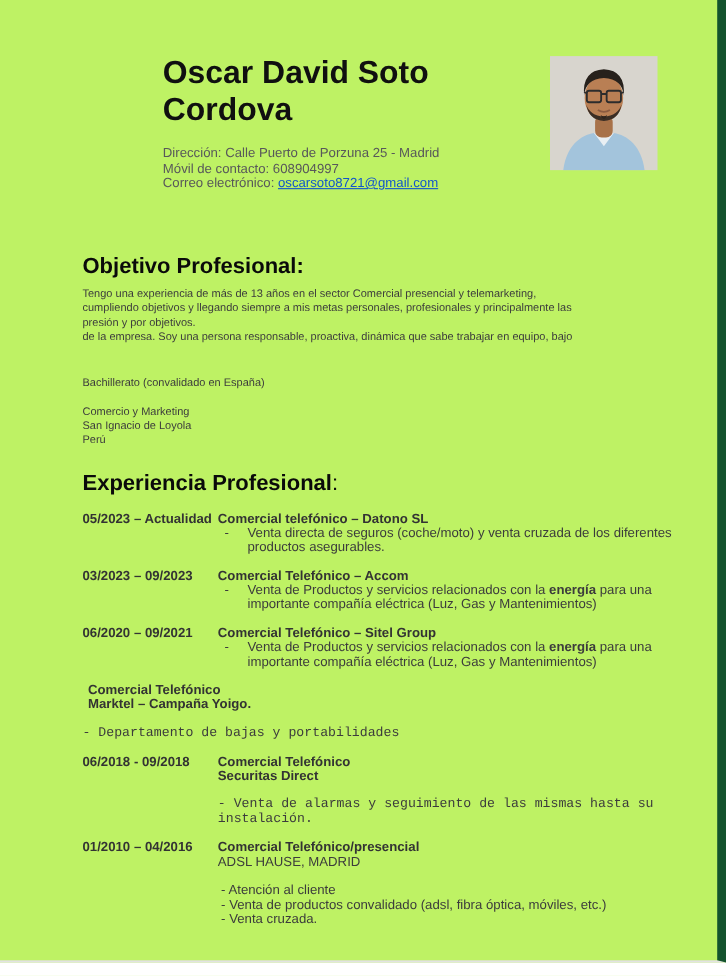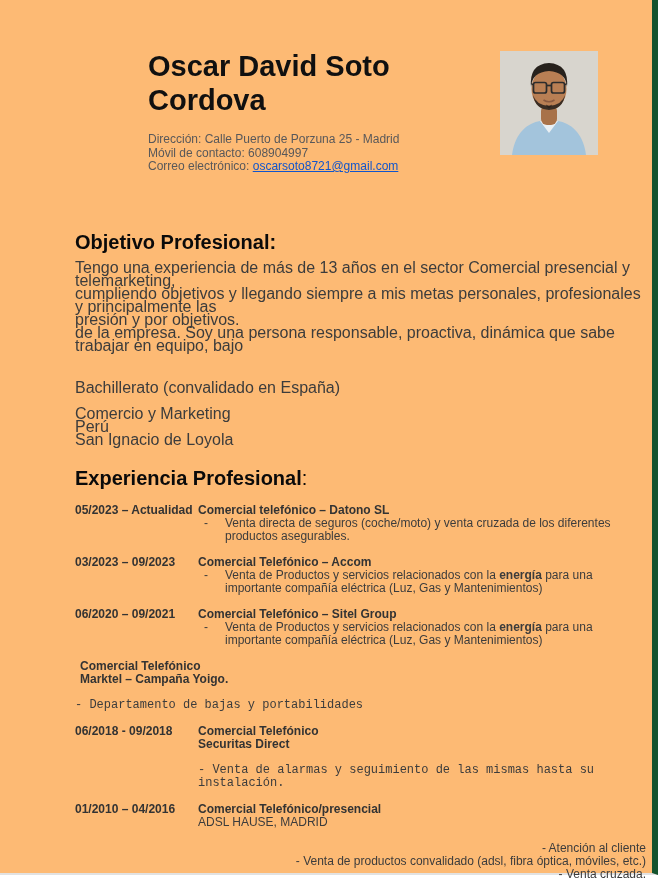--- a/index.html
+++ b/index.html
@@ -1,57 +1,57 @@
 <!DOCTYPE html>
 <html><head>
 <meta charset="utf-8">
 <style>
   html,body{margin:0;padding:0;background:#ffffff;}
   body{width:660px;height:887px;overflow:hidden;}
   .page{
     position:relative;
     width:652px;height:873px;
-    background:#fdba74;
-    border-right:6px solid #14532d;
+    background:#bef264;
+    border-right:8px solid #14532d;
     border-bottom:2px solid #e2e2e2;
     font-family:"Liberation Sans","DejaVu Sans",sans-serif;
     color:#3c3c3c;
     box-sizing:content-box;
   }
   
   .header{padding-top:49px;}
   .name{
     margin-left:148px;width:310px;
     font-size:29px;font-weight:bold;line-height:34px;color:#101010;
   }
   .contact{margin-left:148px;margin-top:16px;font-size:12px;line-height:13.5px;color:#58585a;}
   .email-link{color:#1155cc;text-decoration:underline;cursor:pointer;}
   .photo{position:absolute;left:500px;top:51px;width:98px;height:104px;overflow:hidden;}
   .photo svg{display:block;width:98px;height:104px;}
   
   .section{margin-left:75px;margin-right:6px;}
   .sec-heading{font-size:20px;font-weight:bold;color:#0a0a0a;line-height:17px;}
   .sec-heading .thin-colon{font-weight:normal;}
-  .body-text{font-size:16px;line-height:13px;color:#3c3c3c;}
+  .body-text{font-size:10px;line-height:13px;color:#3c3c3c;}
   .objective-section{margin-top:60px;}
   .objective-body{margin-top:10px;max-width:578px;}
   .education-section{margin-top:29px;}
   .education-item{margin-top:11px;}
   .education-school{margin-top:13px;}
   .experience-section{margin-top:24px;}
   .entries{margin-top:17px;}
   .entry{display:flex;font-size:12px;line-height:13px;margin-bottom:13px;}
   .entry .date{flex:none;width:123px;font-weight:bold;color:#333333;}
   .entry .entry-body{flex:1;min-width:0;}
   .title{font-weight:bold;color:#333333;}
   .indent-sm{padding-left:5px;}
   .bullet-row{display:flex;padding-left:6px;}
   .bullet-dash{flex:none;width:21px;}
   .note{margin-top:13px;font-family:Liberation Mono, monospace;}
-  .notes{margin-top:13px;padding-left:3px;text-align:right;}
+  .notes{margin-top:13px;padding-left:3px;}
 </style>
 </head>
 <body>
 
 <div class="page">
 
   <div class="header">
     <div class="name">Oscar David Soto Cordova</div>
     <div class="contact">
       <div>Dirección: Calle Puerto de Porzuna 25 - Madrid</div>
@@ -85,22 +85,22 @@
       <div>cumpliendo objetivos y llegando siempre a mis metas personales, profesionales y principalmente las</div>
       <div>presión y por objetivos.</div>
       <div>de la empresa. Soy una persona responsable, proactiva, dinámica que sabe trabajar en equipo, bajo</div>
     </div>
   </div>
 
   <div class="section education-section">
     <div class="body-text education-item">Bachillerato (convalidado en España)</div>
     <div class="body-text education-school">
       <div>Comercio y Marketing</div>
+      <div>San Ignacio de Loyola</div>
       <div>Perú</div>
-      <div>San Ignacio de Loyola</div>
     </div>
   </div>
 
   <div class="section experience-section">
     <div class="sec-heading"><span>Experiencia Profesional</span><span class="thin-colon">:</span></div>
 
     <div class="entries">
 
       <div class="entry">
         <div class="date">05/2023 – Actualidad</div>

